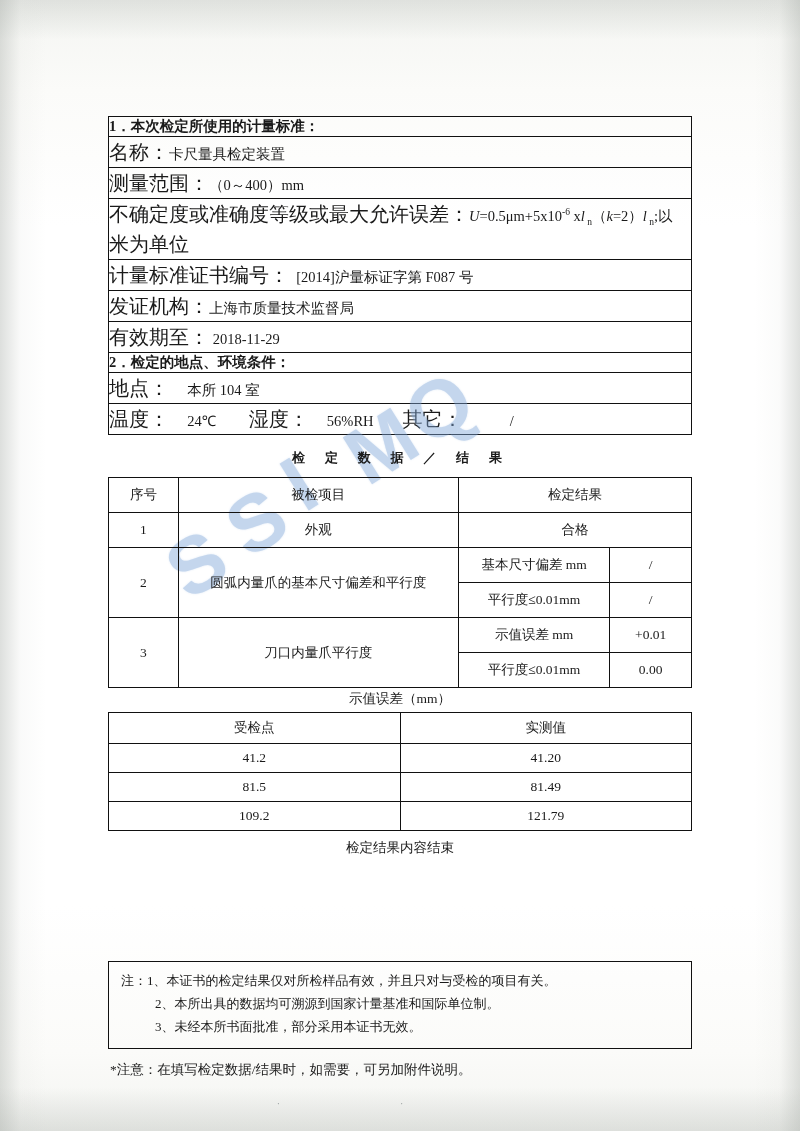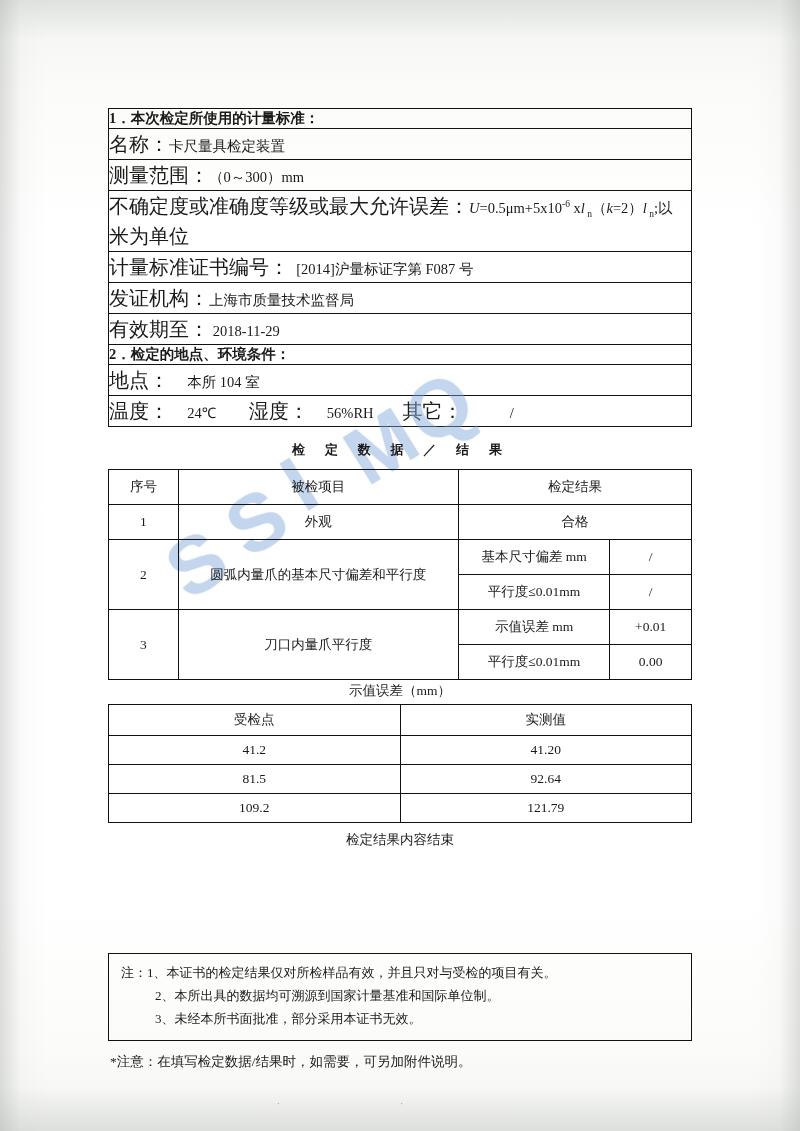--- a/index.html
+++ b/index.html
@@ -42,21 +42,21 @@
   .scan-shadow-bottom {
     position: absolute;
     left: 0; right: 0; bottom: 0; height: 44px;
     background: linear-gradient(0deg, rgba(175,180,175,0.32) 0%, rgba(255,255,255,0) 100%);
     pointer-events: none;
   }
 
   .content {
     position: absolute;
     left: 108px;
-    top: 108px;
+    top: 116px;
     width: 584px;
   }
 
   
   .watermark {
     position: absolute;
     left: 160px;
     top: 398px;
     width: 360px;
     height: 260px;
@@ -229,21 +229,21 @@
           <tr>
         <td class="sec-title">1．本次检定所使用的计量标准：</td>
       </tr>
       <tr>
         <td class="cell-pad">
           <span class="lbl">名称：</span><span class="hand">卡尺量具检定装置</span>
         </td>
       </tr>
       <tr>
         <td class="cell-pad">
-          <span class="lbl">测量范围：</span><span class="hand">（0～300）mm</span>
+          <span class="lbl">测量范围：</span><span class="hand">（0～400）mm</span>
         </td>
       </tr>
       <tr>
         <td class="cell-pad">
           <span class="lbl">不确定度或准确度等级或最大允许误差：</span><span class="txt"><span class="ital">U</span>=0.5μm+5x10<span class="sup">-6</span>&nbsp;x<span class="ital">l</span><span class="sub">&nbsp;n</span>（<span class="ital">k</span>=2）<span class="ital">l</span><span class="sub">&nbsp;n</span>;以</span>
           <div class="lbl" style="padding-left:0">米为单位</div>
         </td>
       </tr>
       <tr>
         <td class="cell-pad">
@@ -326,21 +326,21 @@
           <tr>
         <td style="width:50%">受检点</td>
         <td style="width:50%">实测值</td>
       </tr>
       <tr>
         <td class="hand">41.2</td>
         <td class="hand">41.20</td>
       </tr>
       <tr>
         <td class="hand">81.5</td>
-        <td class="hand">92.64</td>
+        <td class="hand">81.49</td>
       </tr>
       <tr>
         <td class="hand">109.2</td>
         <td class="hand">121.79</td>
       </tr>
     </tbody>
       </table>
 
     <div class="end-note">检定结果内容结束</div>
 

